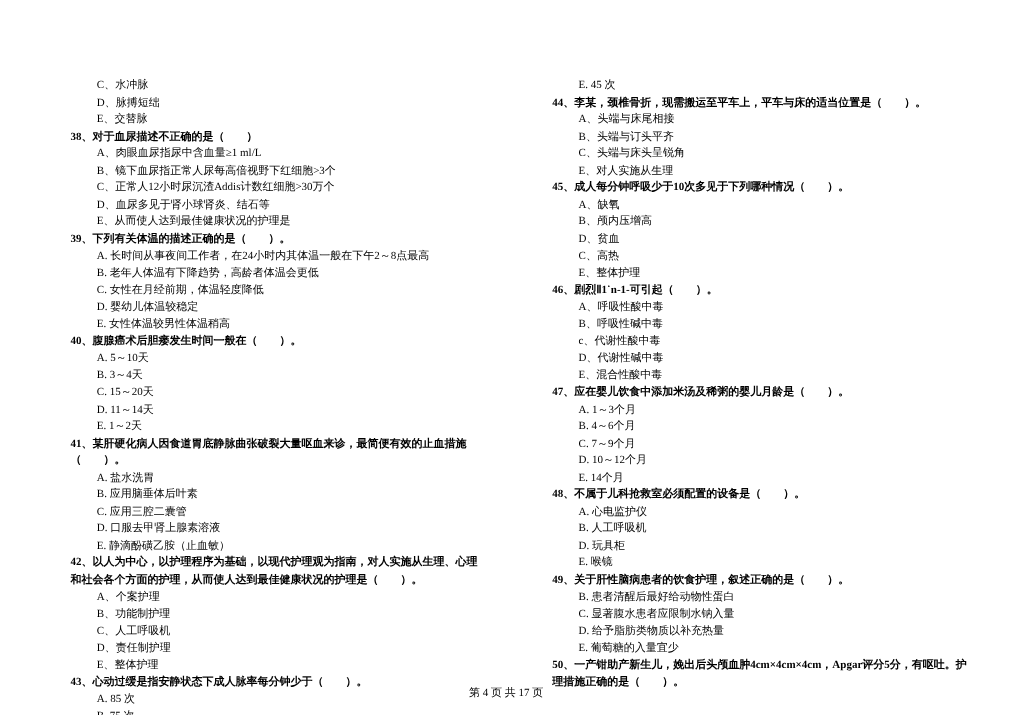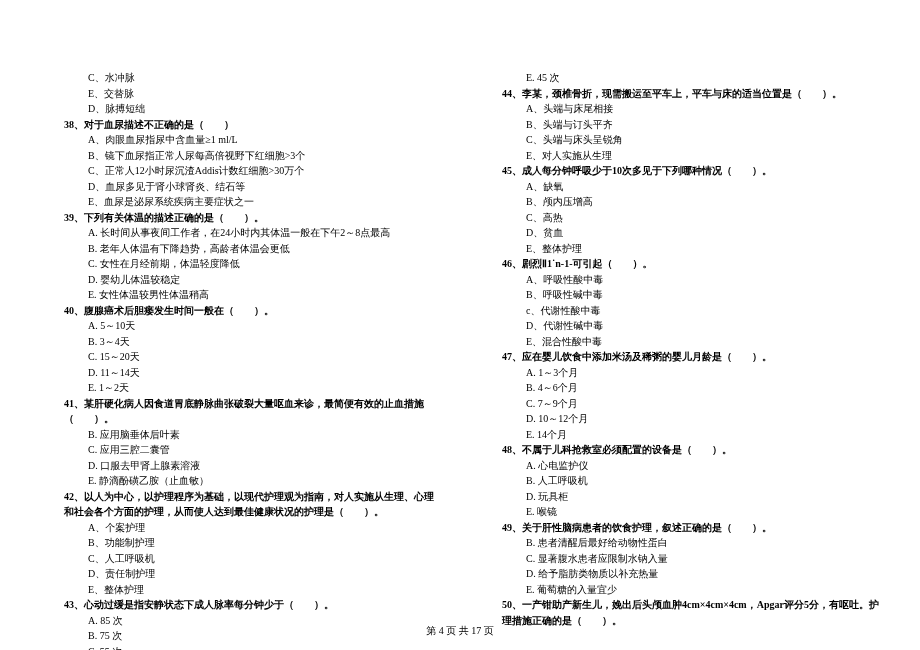--- a/index.html
+++ b/index.html
@@ -37,45 +37,46 @@
       text-align: center;
       font-size: 10px;
     }
   </style>
 </head>
 <body>
 
 <div class="columns">
   <div class="col">
     <div class="option">C、水冲脉</div>
+    <div class="option">D、脉搏短绌</div>
     <div class="option">E、交替脉</div>
-    <div class="option">D、脉搏短绌</div>
 
     <div class="question">38、对于血尿描述不正确的是（　　）</div>
     <div class="option">A、肉眼血尿指尿中含血量≥1 ml/L</div>
     <div class="option">B、镜下血尿指正常人尿每高倍视野下红细胞&gt;3个</div>
     <div class="option">C、正常人12小时尿沉渣Addis计数红细胞&gt;30万个</div>
     <div class="option">D、血尿多见于肾小球肾炎、结石等</div>
-    <div class="option">E、血尿是泌尿系统疾病主要症状之一</div>
+    <div class="option">E、从而使人达到最佳健康状况的护理是</div>
 
     <div class="question">39、下列有关体温的描述正确的是（　　）。</div>
     <div class="option">A. 长时间从事夜间工作者，在24小时内其体温一般在下午2～8点最高</div>
     <div class="option">B. 老年人体温有下降趋势，高龄者体温会更低</div>
     <div class="option">C. 女性在月经前期，体温轻度降低</div>
     <div class="option">D. 婴幼儿体温较稳定</div>
     <div class="option">E. 女性体温较男性体温稍高</div>
 
     <div class="question">40、腹腺癌术后胆瘘发生时间一般在（　　）。</div>
     <div class="option">A. 5～10天</div>
     <div class="option">B. 3～4天</div>
     <div class="option">C. 15～20天</div>
     <div class="option">D. 11～14天</div>
     <div class="option">E. 1～2天</div>
 
     <div class="question">41、某肝硬化病人因食道胃底静脉曲张破裂大量呕血来诊，最简便有效的止血措施（　　）。</div>
+    <div class="option">A. 盐水洗胃</div>
     <div class="option">B. 应用脑垂体后叶素</div>
     <div class="option">C. 应用三腔二囊管</div>
     <div class="option">D. 口服去甲肾上腺素溶液</div>
     <div class="option">E. 静滴酚磺乙胺（止血敏）</div>
 
     <div class="question">42、以人为中心，以护理程序为基础，以现代护理观为指南，对人实施从生理、心理和社会各个方面的护理，从而使人达到最佳健康状况的护理是（　　）。</div>
     <div class="option">A、个案护理</div>
     <div class="option">B、功能制护理</div>
     <div class="option">C、人工呼吸机</div>
     <div class="option">D、责任制护理</div>
@@ -93,22 +94,22 @@
 
     <div class="question">44、李某，颈椎骨折，现需搬运至平车上，平车与床的适当位置是（　　）。</div>
     <div class="option">A、头端与床尾相接</div>
     <div class="option">B、头端与订头平齐</div>
     <div class="option">C、头端与床头呈锐角</div>
     <div class="option">E、对人实施从生理</div>
 
     <div class="question">45、成人每分钟呼吸少于10次多见于下列哪种情况（　　）。</div>
     <div class="option">A、缺氧</div>
     <div class="option">B、颅内压增高</div>
+    <div class="option">D、贫血</div>
     <div class="option">C、高热</div>
-    <div class="option">D、贫血</div>
     <div class="option">E、整体护理</div>
 
     <div class="question">46、剧烈Ⅱ1˙n-1-可引起（　　）。</div>
     <div class="option">A、呼吸性酸中毒</div>
     <div class="option">B、呼吸性碱中毒</div>
     <div class="option">c、代谢性酸中毒</div>
     <div class="option">D、代谢性碱中毒</div>
     <div class="option">E、混合性酸中毒</div>
 
     <div class="question">47、应在婴儿饮食中添加米汤及稀粥的婴儿月龄是（　　）。</div>

